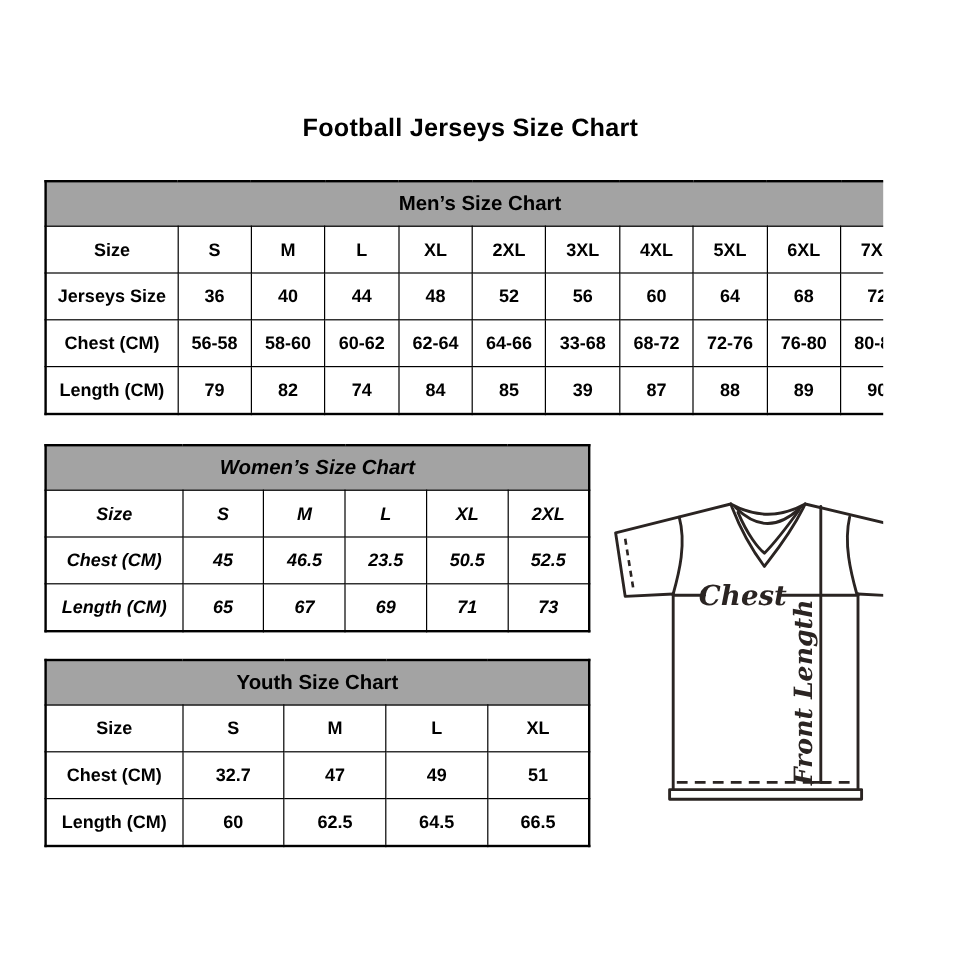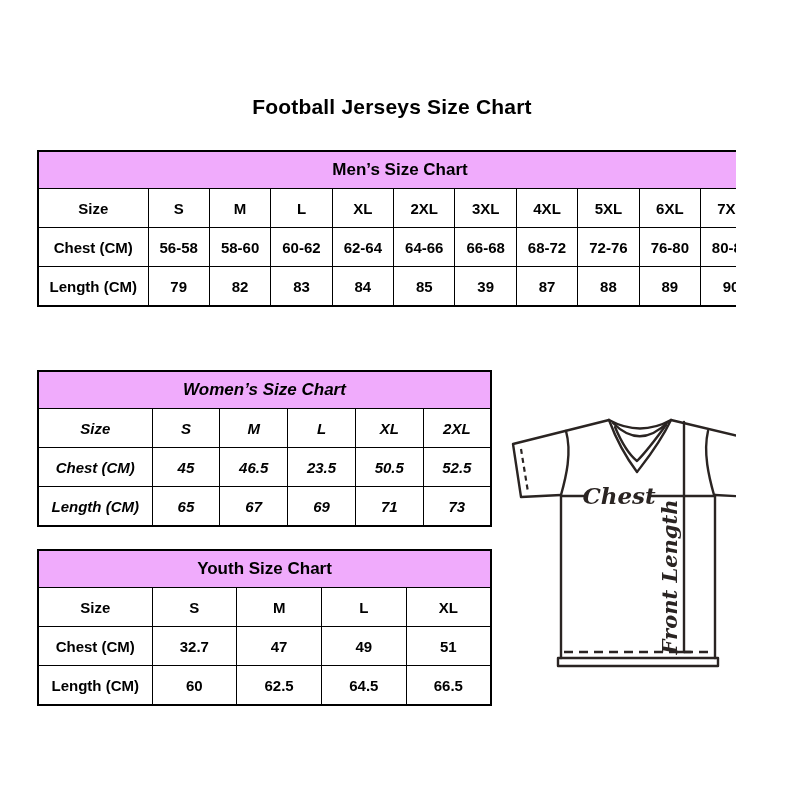--- a/index.html
+++ b/index.html
@@ -13,21 +13,21 @@
   }
   table.size-table{
     position:absolute;border-collapse:collapse;table-layout:fixed;background:#fff;
     border:2px solid #000;
   }
   table.size-table th,table.size-table td{
     border:1px solid #000;text-align:center;vertical-align:middle;
     font-weight:bold;color:#000;padding:0;font-size:15px;
   }
   table.size-table .tbl-title{
-    background:#f0abfc;font-size:17px;height:36px;
+    background:#a3a3a3;font-size:17px;height:36px;
   }
   table.size-table td{height:38px;}
   #mens-table{left:37px;top:150px;width:726px;}
   #womens-table{left:37px;top:370px;width:455px;font-style:italic;}
   #youth-table{left:37px;top:549px;width:455px;}
   col.lblcol-m{width:110px;}
   col.lblcol{width:114px;}
   #jersey-diagram{position:absolute;left:498px;top:403px;}
   .sketch{stroke:#2a2422;stroke-width:2.4;fill:none;stroke-linecap:round;stroke-linejoin:round;}
   .sketch-dash{stroke:#2a2422;stroke-width:2.2;fill:none;stroke-dasharray:5 4;}
@@ -62,37 +62,50 @@
           <td>L</td>
           <td>XL</td>
           <td>2XL</td>
           <td>3XL</td>
           <td>4XL</td>
           <td>5XL</td>
           <td>6XL</td>
           <td>7XL</td>
         </tr>
         <tr>
+          <td>Jerseys Size</td>
+          <td>36</td>
+          <td>40</td>
+          <td>44</td>
+          <td>48</td>
+          <td>52</td>
+          <td>56</td>
+          <td>60</td>
+          <td>64</td>
+          <td>68</td>
+          <td>72</td>
+        </tr>
+        <tr>
           <td>Chest (CM)</td>
           <td>56-58</td>
           <td>58-60</td>
           <td>60-62</td>
           <td>62-64</td>
           <td>64-66</td>
-          <td>66-68</td>
+          <td>33-68</td>
           <td>68-72</td>
           <td>72-76</td>
           <td>76-80</td>
           <td>80-84</td>
         </tr>
         <tr>
           <td>Length (CM)</td>
           <td>79</td>
           <td>82</td>
-          <td>83</td>
+          <td>74</td>
           <td>84</td>
           <td>85</td>
           <td>39</td>
           <td>87</td>
           <td>88</td>
           <td>89</td>
           <td>90</td>
         </tr>
       </tbody>
   </table>

